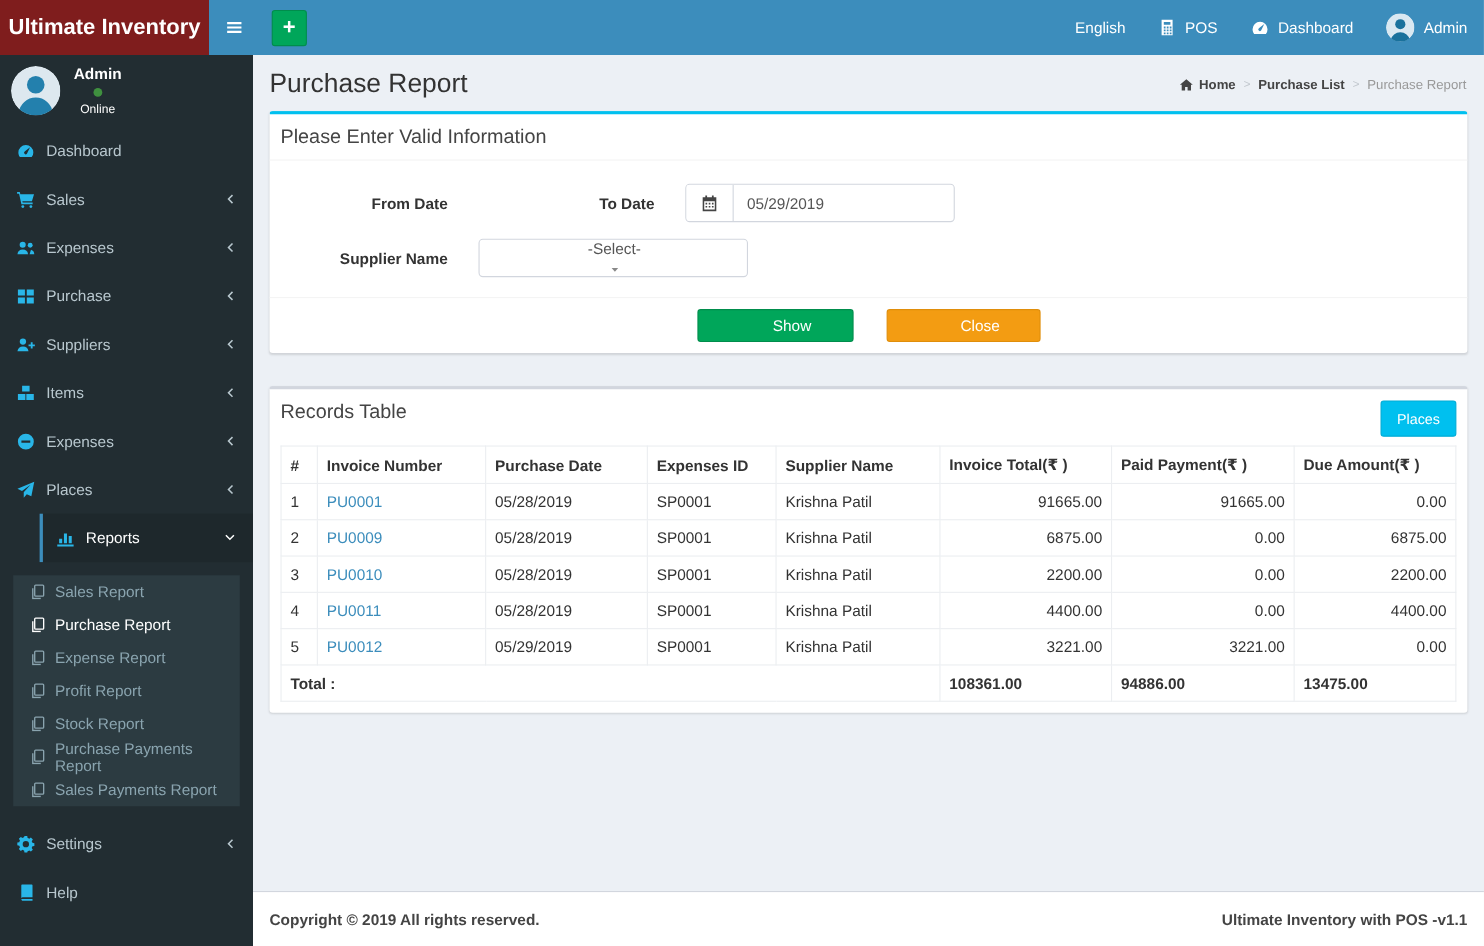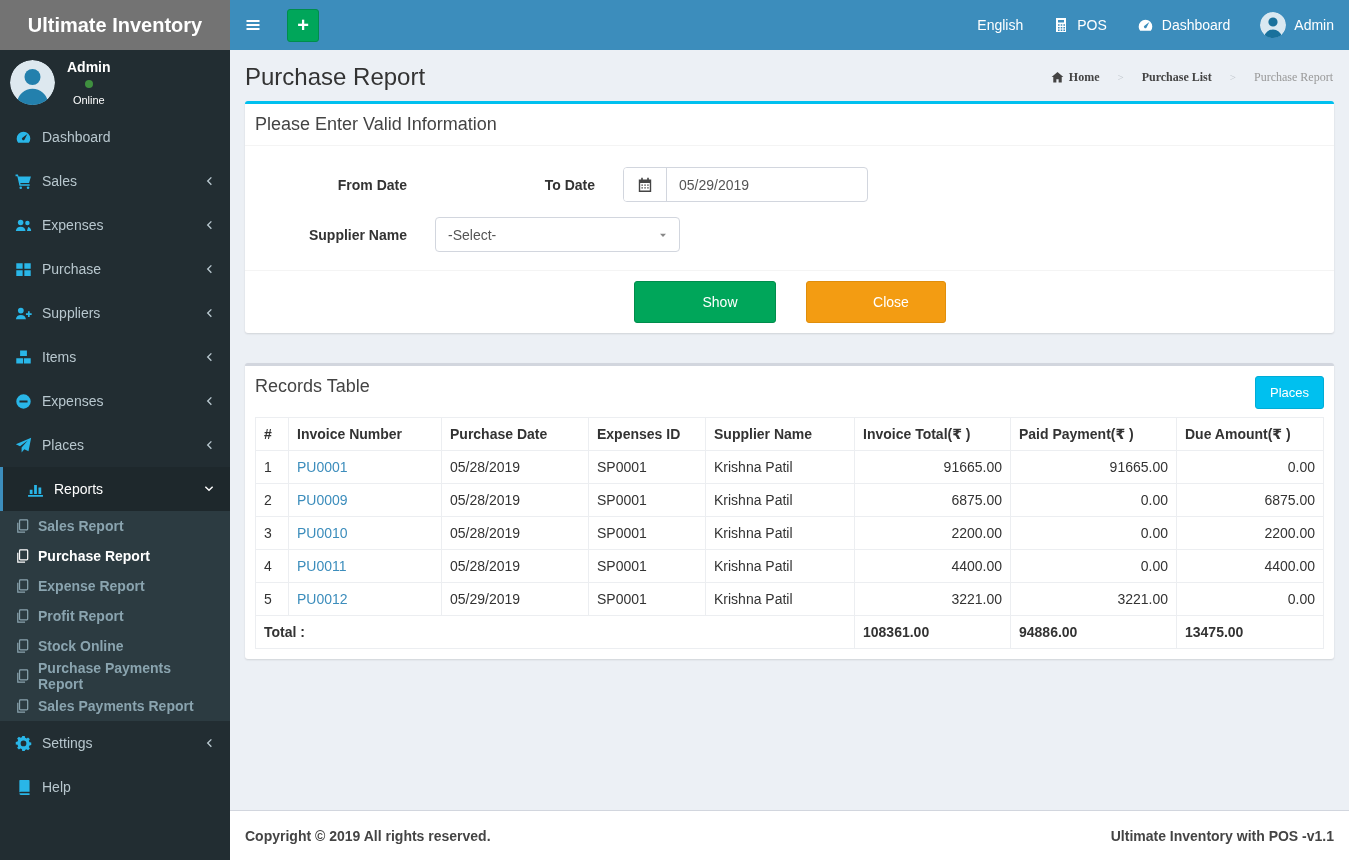--- a/index.html
+++ b/index.html
@@ -6,21 +6,21 @@
   html,body { margin:0; padding:0; }
   body {
     width:1349px; height:860px; position:relative; overflow:hidden;
     font-family:"Liberation Sans","DejaVu Sans",sans-serif;
     background:#ecf0f5; color:#333;
   }
   .ic { display:block; fill:currentColor; }
 
   
   .topbar { position:absolute; top:0; left:0; right:0; height:50px; display:flex; z-index:10; }
-  .logo { width:230px; background:#737373; color:#fff; font-size:20px; font-weight:700;
+  .logo { width:190px; background:#7f1d1d; color:#fff; font-size:20px; font-weight:700;
           display:flex; align-items:center; justify-content:center; flex:none; }
   .navbar { flex:1; background:#3c8dbc; display:flex; align-items:center; color:#fff; }
   .hamburger { width:46px; height:50px; display:flex; align-items:center; justify-content:center; cursor:pointer; color:#fff; }
   .add-btn { width:32px; height:33px; background:#00a65a; border:1px solid #008d4c; border-radius:3px;
              color:#fff; font-size:20px; font-weight:700; line-height:1; margin-left:11px;
              display:flex; align-items:center; justify-content:center; cursor:pointer; }
   .nav-right { margin-left:auto; display:flex; height:50px; }
   .nav-item { display:flex; align-items:center; gap:8px; padding:0 15px; font-size:14px; cursor:pointer; }
   .avatar-wrap { border-radius:50%; overflow:hidden; flex:none; display:block; }
   .avatar-sm { width:26px; height:26px; }
@@ -31,34 +31,34 @@
   .user-panel { height:65px; padding:10px; display:flex; align-items:center; gap:12px; }
   .user-name { font-size:14px; font-weight:700; color:#fff; margin-bottom:5px; }
   .user-status { font-size:11px; color:#fff; display:flex; align-items:center; gap:6px; cursor:pointer;flex-direction:column; }
   .dot { width:8px; height:8px; border-radius:50%; background:#3f903f; display:inline-block; }
 
   .menu { list-style:none; margin:0; padding:0; font-size:14px; }
   .menu-item { height:44px; display:flex; align-items:center; padding:0 15px; cursor:pointer; }
   .menu-item .mi { width:17px; height:17px; margin-right:10px; color:#29b6e8; flex:none; }
   .menu-label { flex:1; }
   .chev { width:12px; height:12px; color:#b8c7ce; flex:none; }
-  .menu-item.active { background:#1e282c; color:#fff; border-left:3px solid #3c8dbc; padding-left:24px; }
+  .menu-item.active { background:#1e282c; color:#fff; border-left:3px solid #3c8dbc; padding-left:12px;margin-left:36px; }
   .menu-item.active .chev { color:#fff; }
-  .submenu { list-style:none; margin:0; padding:0; background:#2c3b41;font-weight:bold; }
+  .submenu { list-style:none; margin:12px; padding:0; background:#2c3b41; }
   .submenu-item { height:30px; display:flex; align-items:center; padding:0 15px; color:#8aa4af; cursor:pointer; }
   .submenu-item .si { width:14px; height:14px; margin-right:9px; flex:none; }
   .submenu-item.active { color:#fff; }
 
   
   .main { position:absolute; left:230px; top:50px; right:0; bottom:0; background:#ecf0f5;
           display:flex; flex-direction:column; }
   .content { flex:1; }
   .content-header { padding:13px 16px 10px 15px; display:flex; align-items:center; justify-content:space-between; }
   .page-title { margin:0; font-size:24px; font-weight:500; color:#333; }
-  .breadcrumb { font-size:12px; color:#999; display:flex; align-items:center; gap:18px;font-family:Liberation Serif, serif; }
+  .breadcrumb { font-size:12px; color:#999; display:flex; align-items:center; gap:7px; }
   .breadcrumb .crumb-link { color:#444; font-weight:600; text-decoration:none; display:flex; align-items:center; gap:5px; cursor:pointer; }
   .breadcrumb .bi { width:13px; height:13px; color:#444; }
   .sep { color:#c1c7cd; font-size:11px; }
 
   .box { background:#fff; margin:0 15px; border-radius:3px; box-shadow:0 1px 2px rgba(0,0,0,0.12); position:relative; }
   .box-info { border-top:3px solid #00c0ef; }
   .box-default { border-top:3px solid #d2d6de; margin-top:30px; }
   .box-header { padding:10px; position:relative; }
   .box-header.bordered { border-bottom:1px solid #f4f4f4; }
   .box-title { font-size:18px; font-weight:400; color:#444; margin:0; }
@@ -66,25 +66,25 @@
   .form-body { padding:6px 10px 18px; }
   .form-row { display:flex; align-items:center; margin-top:15px; }
   .flabel { width:180px; text-align:right; padding-right:28px; font-weight:700; font-size:14px; color:#333; flex:none; }
   .flabel.to { width:188px; }
   .igroup { display:flex; width:245px; height:35px; border:1px solid #d2d6de; border-radius:4px; overflow:hidden; background:#fff; }
   .iaddon { width:43px; display:flex; align-items:center; justify-content:center; border-right:1px solid #d2d6de; color:#444; background:#fff; flex:none; }
   .iaddon .ai { width:16px; height:16px; }
   .finput { border:none; outline:none; flex:1; min-width:0; padding:0 12px; font-size:14px; color:#555; font-family:inherit; background:transparent; }
   .fselect { width:245px; height:35px; border:1px solid #d2d6de; border-radius:4px; background:#fff;
              display:flex; align-items:center; justify-content:space-between; padding:0 10px 0 12px;
-             font-size:14px; color:#555; cursor:pointer; }
+             font-size:14px; color:#555; cursor:pointer;flex-direction:column; }
   .caret { width:12px; height:12px; color:#888; }
 
   .box-footer { border-top:1px solid #f4f4f4; padding:10px; display:flex; justify-content:center; gap:30px; }
-  .btn { height:42px; border:1px solid transparent; border-radius:3px; color:#fff; font-size:14px; font-family:inherit; cursor:pointer;padding-left:37px; }
+  .btn { height:30px; border:1px solid transparent; border-radius:3px; color:#fff; font-size:14px; font-family:inherit; cursor:pointer;padding-left:37px; }
   .btn-show { width:142px; background:#00a65a; border-color:#008d4c; }
   .btn-close { width:140px; background:#f39c12; border-color:#e08e0b; }
   .excel-btn { position:absolute; top:10px; right:10px; background:#00c0ef; border:1px solid #00acd6;
                color:#fff; font-size:13px; padding:8px 14px; border-radius:3px; cursor:pointer; font-family:inherit; }
 
   .table-body { padding:10px; }
   .records-table { width:100%; border-collapse:collapse; font-size:14px; color:#333; }
   .records-table th, .records-table td { border:1px solid #eceef1; padding:8px; text-align:left; vertical-align:middle; }
   .records-table th { font-weight:700; background:#fff; }
   .records-table td.num { text-align:right; }
@@ -273,21 +273,21 @@
           <rect x="5.2" y="1" width="9.3" height="11.5" rx="1" fill="none" stroke="currentColor" stroke-width="1.4"></rect>
           <path d="M3.2 4.3v10.7h8.3" fill="none" stroke="currentColor" stroke-width="1.4"></path>
         </svg>
         <span>Profit Report</span>
       </li>
       <li class="submenu-item">
         <svg class="ic si" viewBox="0 0 16 16">
           <rect x="5.2" y="1" width="9.3" height="11.5" rx="1" fill="none" stroke="currentColor" stroke-width="1.4"></rect>
           <path d="M3.2 4.3v10.7h8.3" fill="none" stroke="currentColor" stroke-width="1.4"></path>
         </svg>
-        <span>Stock Online</span>
+        <span>Stock Report</span>
       </li>
       <li class="submenu-item">
         <svg class="ic si" viewBox="0 0 16 16">
           <rect x="5.2" y="1" width="9.3" height="11.5" rx="1" fill="none" stroke="currentColor" stroke-width="1.4"></rect>
           <path d="M3.2 4.3v10.7h8.3" fill="none" stroke="currentColor" stroke-width="1.4"></path>
         </svg>
         <span>Purchase Payments Report</span>
       </li>
       <li class="submenu-item">
         <svg class="ic si" viewBox="0 0 16 16">

